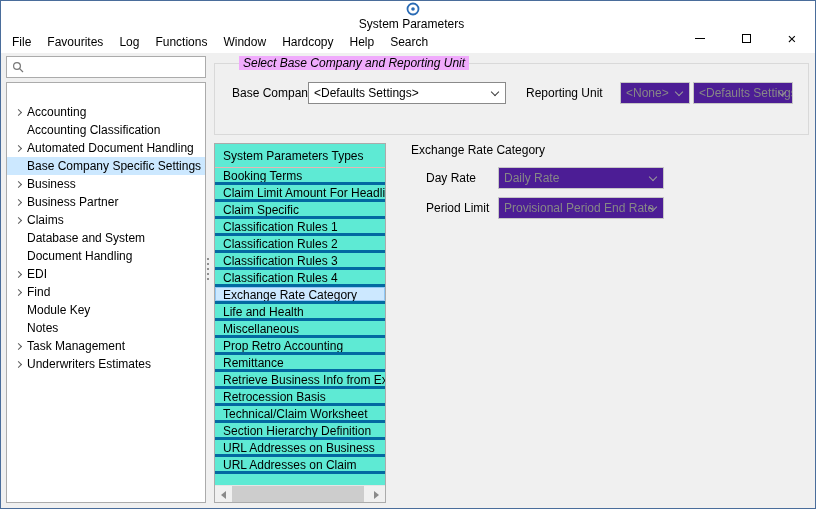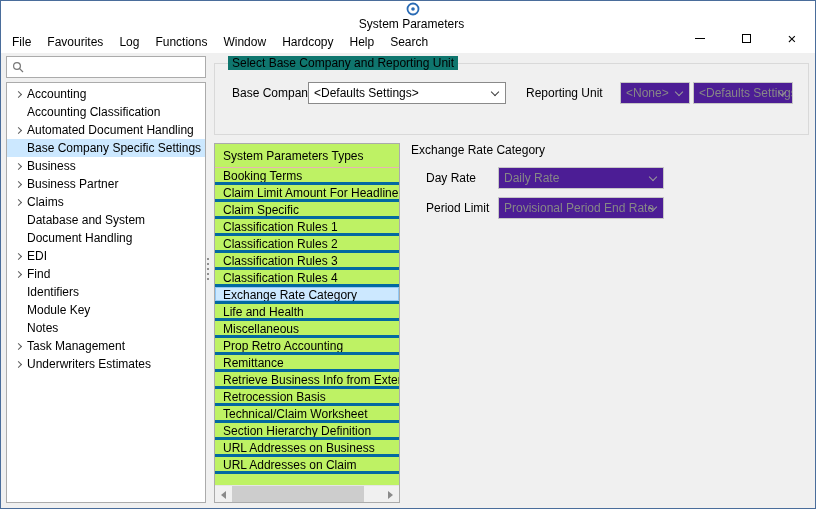--- a/index.html
+++ b/index.html
@@ -20,42 +20,42 @@
   
   .menubar { height:22px; background:#fff; display:flex; align-items:center; padding-left:3px; }
   .menu-item { padding:2px 8px; white-space:nowrap; }
 
   
   .content { position:absolute; top:52px; left:0; right:0; bottom:0; background:#f0f0f0; }
 
   .search-box { position:absolute; left:5px; top:3px; width:200px; height:22px; background:#fff; border:1px solid #ababab; display:flex; align-items:center; padding-left:5px; }
   .search-box input { border:none; outline:none; flex:1; min-width:0; font:inherit; margin-left:5px; background:transparent; }
 
-  .tree { position:absolute; left:5px; top:29px; width:200px; bottom:5px; background:#fff; border:1px solid #ababab; padding-top:2px; overflow:hidden; }
+  .tree { position:absolute; left:5px; top:29px; width:200px; bottom:5px; background:#fff; border:1px solid #ababab; padding-top:20px; overflow:hidden; }
   .tree-item { height:18px; display:flex; align-items:center; padding-left:3px; white-space:nowrap; }
   .tree-item.selected { background:#cce8ff; }
   .chevron-box { width:17px; flex:0 0 17px; display:flex; justify-content:center; align-items:center; }
   .chevron { width:5px; height:5px; border-right:1px solid #5a5a5a; border-bottom:1px solid #5a5a5a; transform:rotate(-45deg); visibility:hidden; }
   .tree-item.expandable .chevron { visibility:visible; }
 
   .splitter { position:absolute; left:206px; top:205px; width:2px; height:24px;
               background:repeating-linear-gradient(to bottom, #8f8f8f 0 2px, transparent 2px 5px); }
 
   
   .groupbox { position:absolute; left:213px; top:10px; right:6px; height:72px; border:1px solid #d9d9d9; }
-  .groupbox-label { position:absolute; top:-8px; left:13px; background:#0f766e; padding:0 4px; }
+  .groupbox-label { position:absolute; top:-8px; left:24px; background:#f0abfc; padding:0 4px;font-style:italic; }
   .gb-label { position:absolute; top:18px; height:22px; line-height:22px; }
 
   .combobox { position:absolute; height:22px; background:#fff; border:1px solid #8a8a8a; display:flex; align-items:center; padding:0 16px 0 5px; white-space:nowrap; overflow:hidden; }
   .combobox.disabled { background:#4c1d95; color:#878787; border-color:#c6c6c6; }
   .dd-arrow { position:absolute; right:7px; top:6px; width:6px; height:6px; border-right:1px solid #3c3c3c; border-bottom:1px solid #3c3c3c; transform:rotate(45deg); }
   .combobox.disabled .dd-arrow { border-color:#9a9a9a; }
 
   
-  .types-list { position:absolute; left:213px; top:90px; width:186px; bottom:5px; background:#bef264; border:1px solid #ababab; overflow:hidden; }
+  .types-list { position:absolute; left:213px; top:90px; width:172px; bottom:5px; background:#5eead4; border:1px solid #ababab; overflow:hidden; }
   .list-header { height:24px; line-height:24px; padding-left:8px; border-bottom:1px solid #e8b4b4; white-space:nowrap; overflow:hidden; }
   .list-item { height:17px; line-height:16px; padding-left:8px; border-bottom:3px solid #0369a1; white-space:nowrap; overflow:hidden; }
   .list-item.selected { background:#cce8ff; box-shadow:inset 0 0 0 1px #90c8f6; }
 
   .hscrollbar { position:absolute; left:0; right:0; bottom:0; height:17px; background:#f0f0f0; border-top:1px solid #e5e5e5; }
   .scroll-arrow { position:absolute; top:0; width:17px; height:17px; display:flex; align-items:center; justify-content:center; }
   .scroll-arrow.left { left:0; }
   .scroll-arrow.right { right:0; }
   .tri-left  { width:0; height:0; border-top:4px solid transparent; border-bottom:4px solid transparent; border-right:5px solid #8a8a8a; }
   .tri-right { width:0; height:0; border-top:4px solid transparent; border-bottom:4px solid transparent; border-left:5px solid #8a8a8a; }
@@ -193,26 +193,20 @@
           <span class="tree-label">EDI</span>
         </div>
 
         <div class="tree-item expandable">
           <span class="chevron-box">
             <span class="chevron"></span>
           </span>
           <span class="tree-label">Find</span>
         </div>
 
-        <div class="tree-item">
-          <span class="chevron-box">
-            <span class="chevron"></span>
-          </span>
-          <span class="tree-label">Identifiers</span>
-        </div>
 
         <div class="tree-item">
           <span class="chevron-box">
             <span class="chevron"></span>
           </span>
           <span class="tree-label">Module Key</span>
         </div>
 
         <div class="tree-item">
           <span class="chevron-box">

